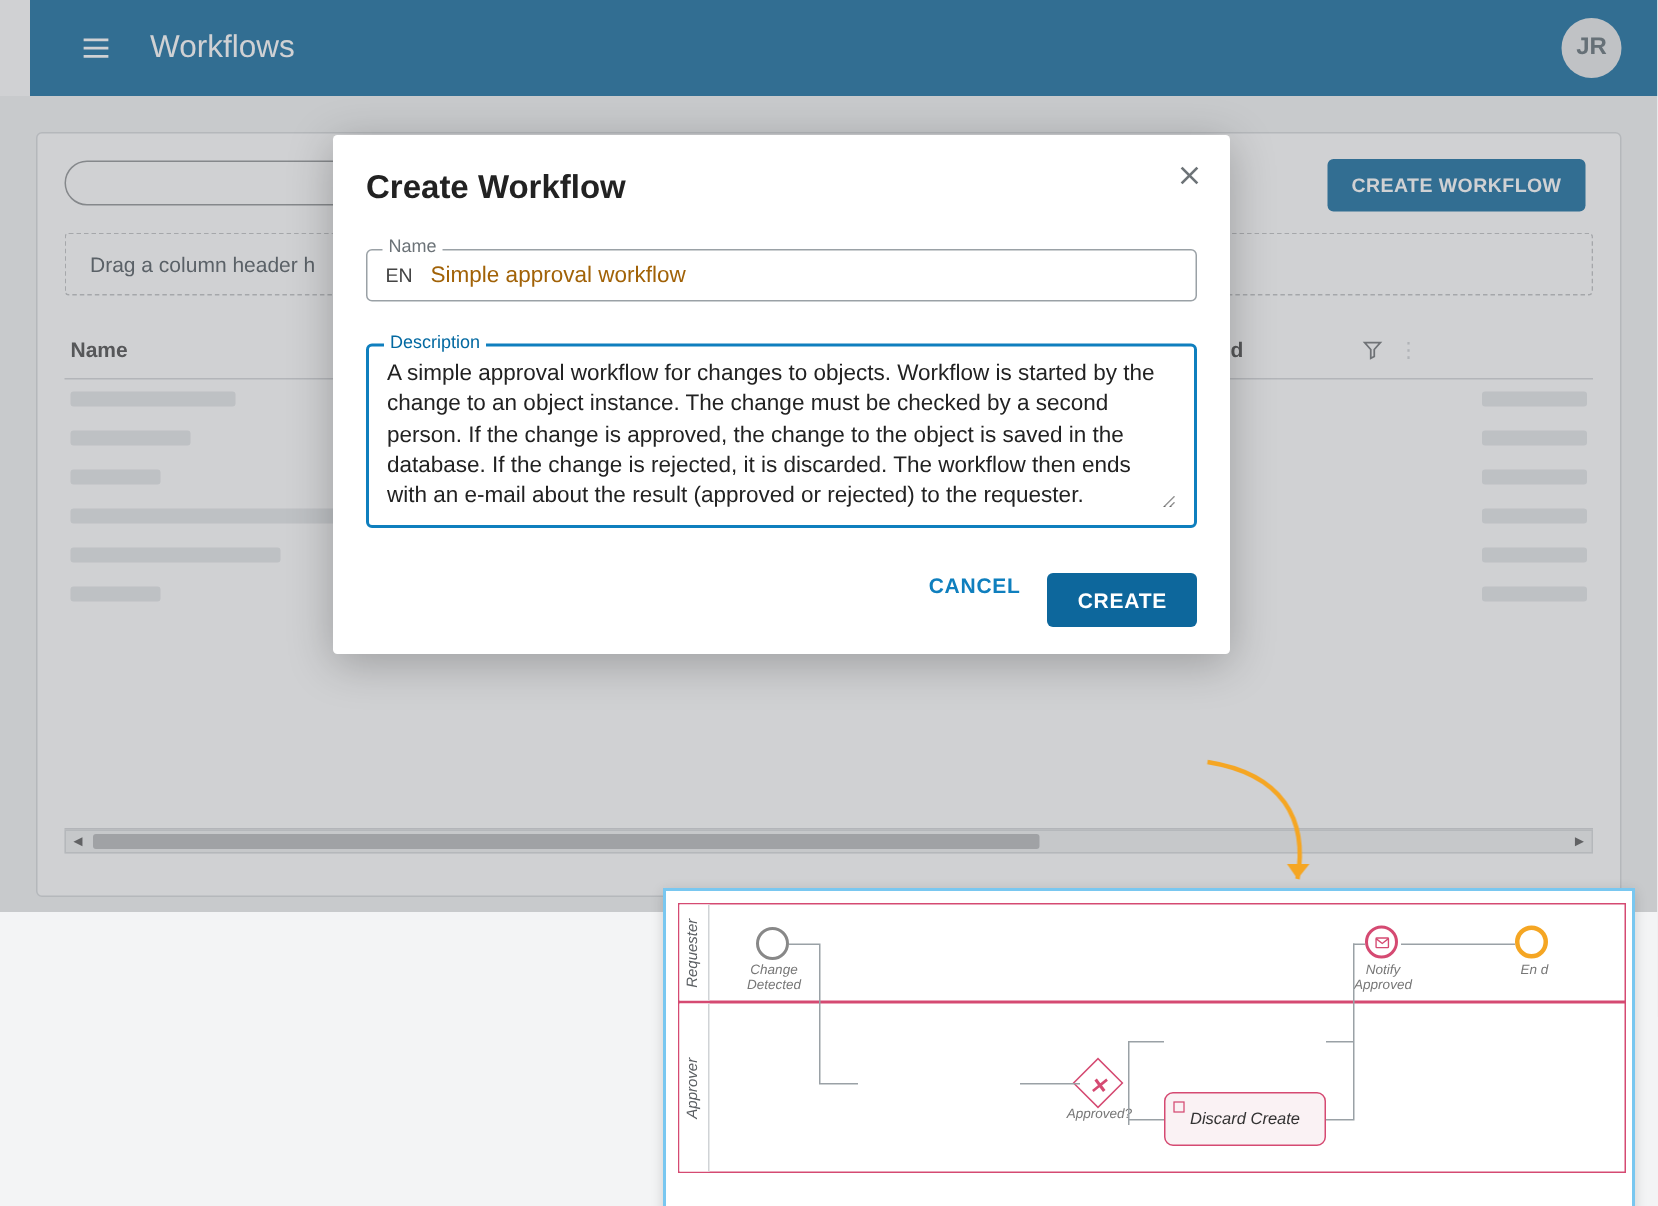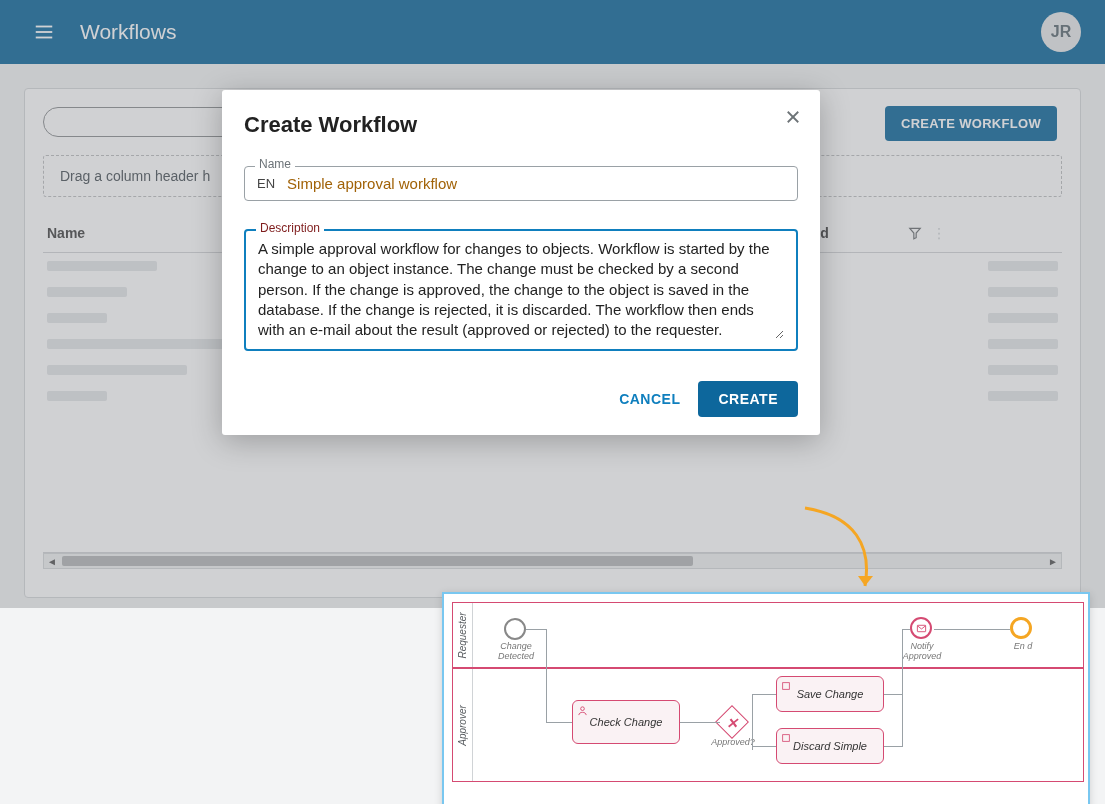--- a/index.html
+++ b/index.html
@@ -4,21 +4,21 @@
 <style>
   * { box-sizing: border-box; margin: 0; padding: 0; }
   html, body { font-family: "Segoe UI", Arial, sans-serif; background: #f5f6f7; }
   .screen {
     width: 1105px; height: 804px; position: relative; overflow: hidden;
     background: #ffffff;
   }
   
   .topbar {
     height: 64px; background: #0d679c; display: flex; align-items: center;
-    padding: 0 24px; color: #fff;
+    padding: 0 24px; color: #fff; margin-left: 20px;
   }
   .menu-btn { color: #fff; width: 40px; height: 40px; display:flex;align-items:center;justify-content:center;border-radius:4px; }
   .topbar-title { font-size: 21px; margin-left: 16px; font-weight: 400; }
   .avatar {
     width: 40px; height: 40px; margin-left: auto; background:#e7e9ea;
     border-radius:50%; display:flex;align-items:center;justify-content:center;
     color:#5c6a72; font-weight:600; font-size:16px;
   }
   
   .page {
@@ -73,30 +73,30 @@
     margin-top:28px; padding:8px 12px;
   }
   .field-label {
     position:absolute; top:-10px; left:10px; background:#fff; padding:0 4px;
     font-size:12px; color:#6c7378;
   }
   .field-inline { display:flex; gap:12px; align-items:center; font-size:15px;}
   .field-lang { color:#444; font-size:13px; }
   .field-value { color:#a16207; }
   .field-outer.focused { border:2px solid #0f7fbe; }
-  .field-outer.focused .field-label { color:#7f1d1d; font-weight:500;}
+  .field-outer.focused .field-label { color:#0369a1; font-weight:500;}
   .desc-text { width:100%; height:100px; border:none; resize:vertical; outline:none;
     font-size:15px; line-height:1.35; color:#222; font-family:inherit;}
   .toggle-row { display:flex; align-items:center; gap:12px; margin-top:26px; font-size:15px; color:#222;}
   .toggle { width:38px; height:18px; background:#0f7fbe; border-radius:10px; position:relative;}
   .toggle::after { content:""; position:absolute; right:-2px; top:-2px; width:22px;height:22px;
     background:#0f7fbe; border-radius:50%; box-shadow:0 1px 2px rgba(0,0,0,.3);}
   .toggle::before { content:""; position:absolute; left:0; top:0; width:38px;height:18px;
     background:#9fd3ef; border-radius:10px;}
-  .dlg-actions { display:flex; justify-content:flex-end; gap:18px; margin-top:30px; align-items:center;}
+  .dlg-actions { display:flex; justify-content:flex-end; gap:18px; margin-top:30px; align-items:flex-start;}
   .btn-text { color:#0f7fbe; font-weight:700; letter-spacing:.5px; font-size:14px;}
   .btn-primary { background:#0d679c; color:#fff; font-weight:700; font-size:14px;
     letter-spacing:.5px; padding:10px 20px; border-radius:4px;}
   
   .arrow-curve { position:absolute; top:506px; left:800px; width:90px; height:90px; pointer-events:none;}
   
   .preview {
     position:absolute; top:592px; left:442px; width:648px; height:260px;
     background:#fff; border:2px solid #79c7f0; box-shadow:0 2px 8px rgba(0,0,0,.15);
     overflow:hidden;
@@ -262,45 +262,32 @@
         <svg viewBox="0 0 24 24" fill="none" stroke="#d54a72" stroke-width="2">
             <rect x="3" y="5" width="18" height="14" rx="1"></rect>
             <polyline points="3,6 12,13 21,6"></polyline>
           </svg>
       </div>
       <div class="bp-label" style="top:40px;left:446px;width:48px">Notify Approved</div>
 
       <div class="bp-end" style="top:15px;left:558px"></div>
       <div class="bp-label" style="top:40px;left:556px;width:30px">En d</div>
 
-      <div class="bp-task" style="top:98px;left:120px">
-        <svg class="task-ico" width="11" height="11" viewBox="0 0 24 24" stroke="#d54a72" stroke-width="2" fill="none">
-            <circle cx="12" cy="8" r="4"></circle>
-            <path d="M4 22c0-4 4-6 8-6s8 2 8 6"></path>
-          </svg>
-        <span>Check Change</span>
-      </div>
 
       <div class="bp-gateway" style="top:108px;left:268px">
         <div class="bp-gateway-x">✕</div>
       </div>
       <div class="bp-label" style="top:136px;left:254px;width:54px">Approved?</div>
 
-      <div class="bp-task" style="top:74px;left:324px;height:36px">
-        <svg class="task-ico" width="10" height="10" viewBox="0 0 24 24" stroke="#d54a72" stroke-width="2" fill="none">
-            <rect x="4" y="4" width="16" height="16"></rect>
-          </svg>
-        <span>Save Change</span>
-      </div>
 
       <div class="bp-task" style="top:126px;left:324px;height:36px">
         <svg class="task-ico" width="10" height="10" viewBox="0 0 24 24" stroke="#d54a72" stroke-width="2" fill="none">
             <rect x="4" y="4" width="16" height="16"></rect>
           </svg>
-        <span>Discard Simple</span>
+        <span>Discard Create</span>
       </div>
 
       <div class="flowline h" style="top:27px;left:74px;width:20px"></div>
       <div class="flowline v" style="top:27px;left:94px;height:93px"></div>
       <div class="flowline h" style="top:120px;left:94px;width:26px"></div>
       <div class="flowline h" style="top:120px;left:228px;width:40px"></div>
       <div class="flowline v" style="top:92px;left:300px;height:56px"></div>
       <div class="flowline h" style="top:92px;left:300px;width:24px"></div>
       <div class="flowline h" style="top:144px;left:300px;width:24px"></div>
       <div class="flowline h" style="top:92px;left:432px;width:18px"></div>

